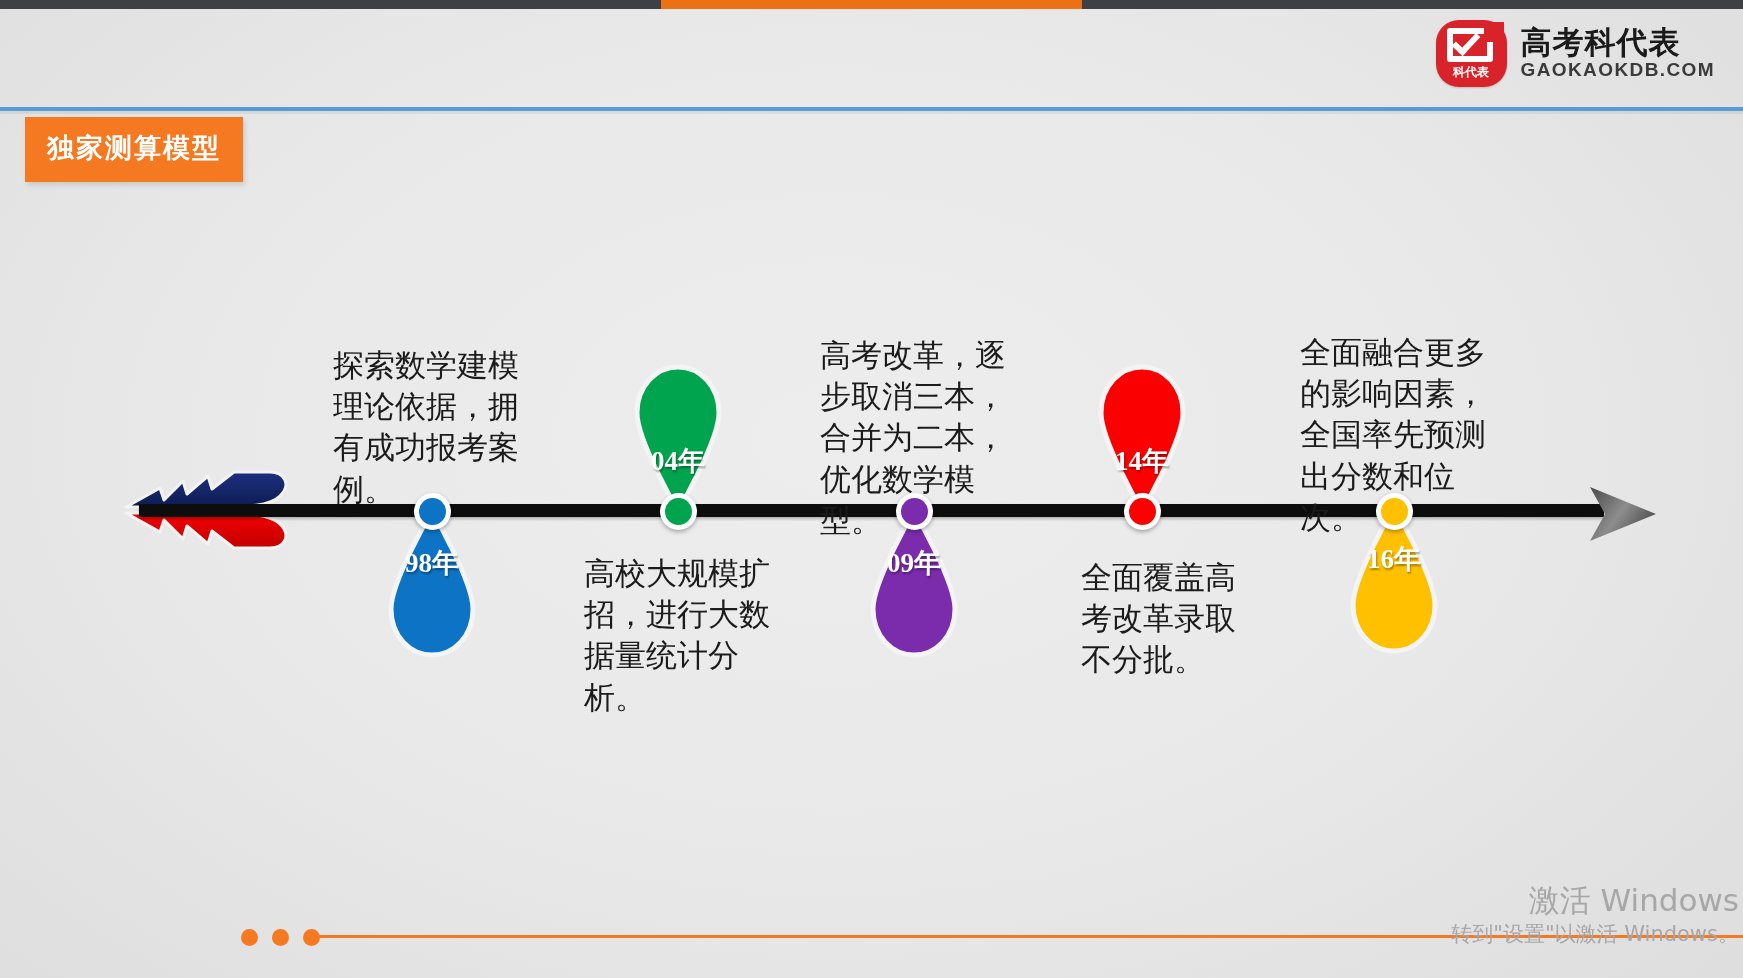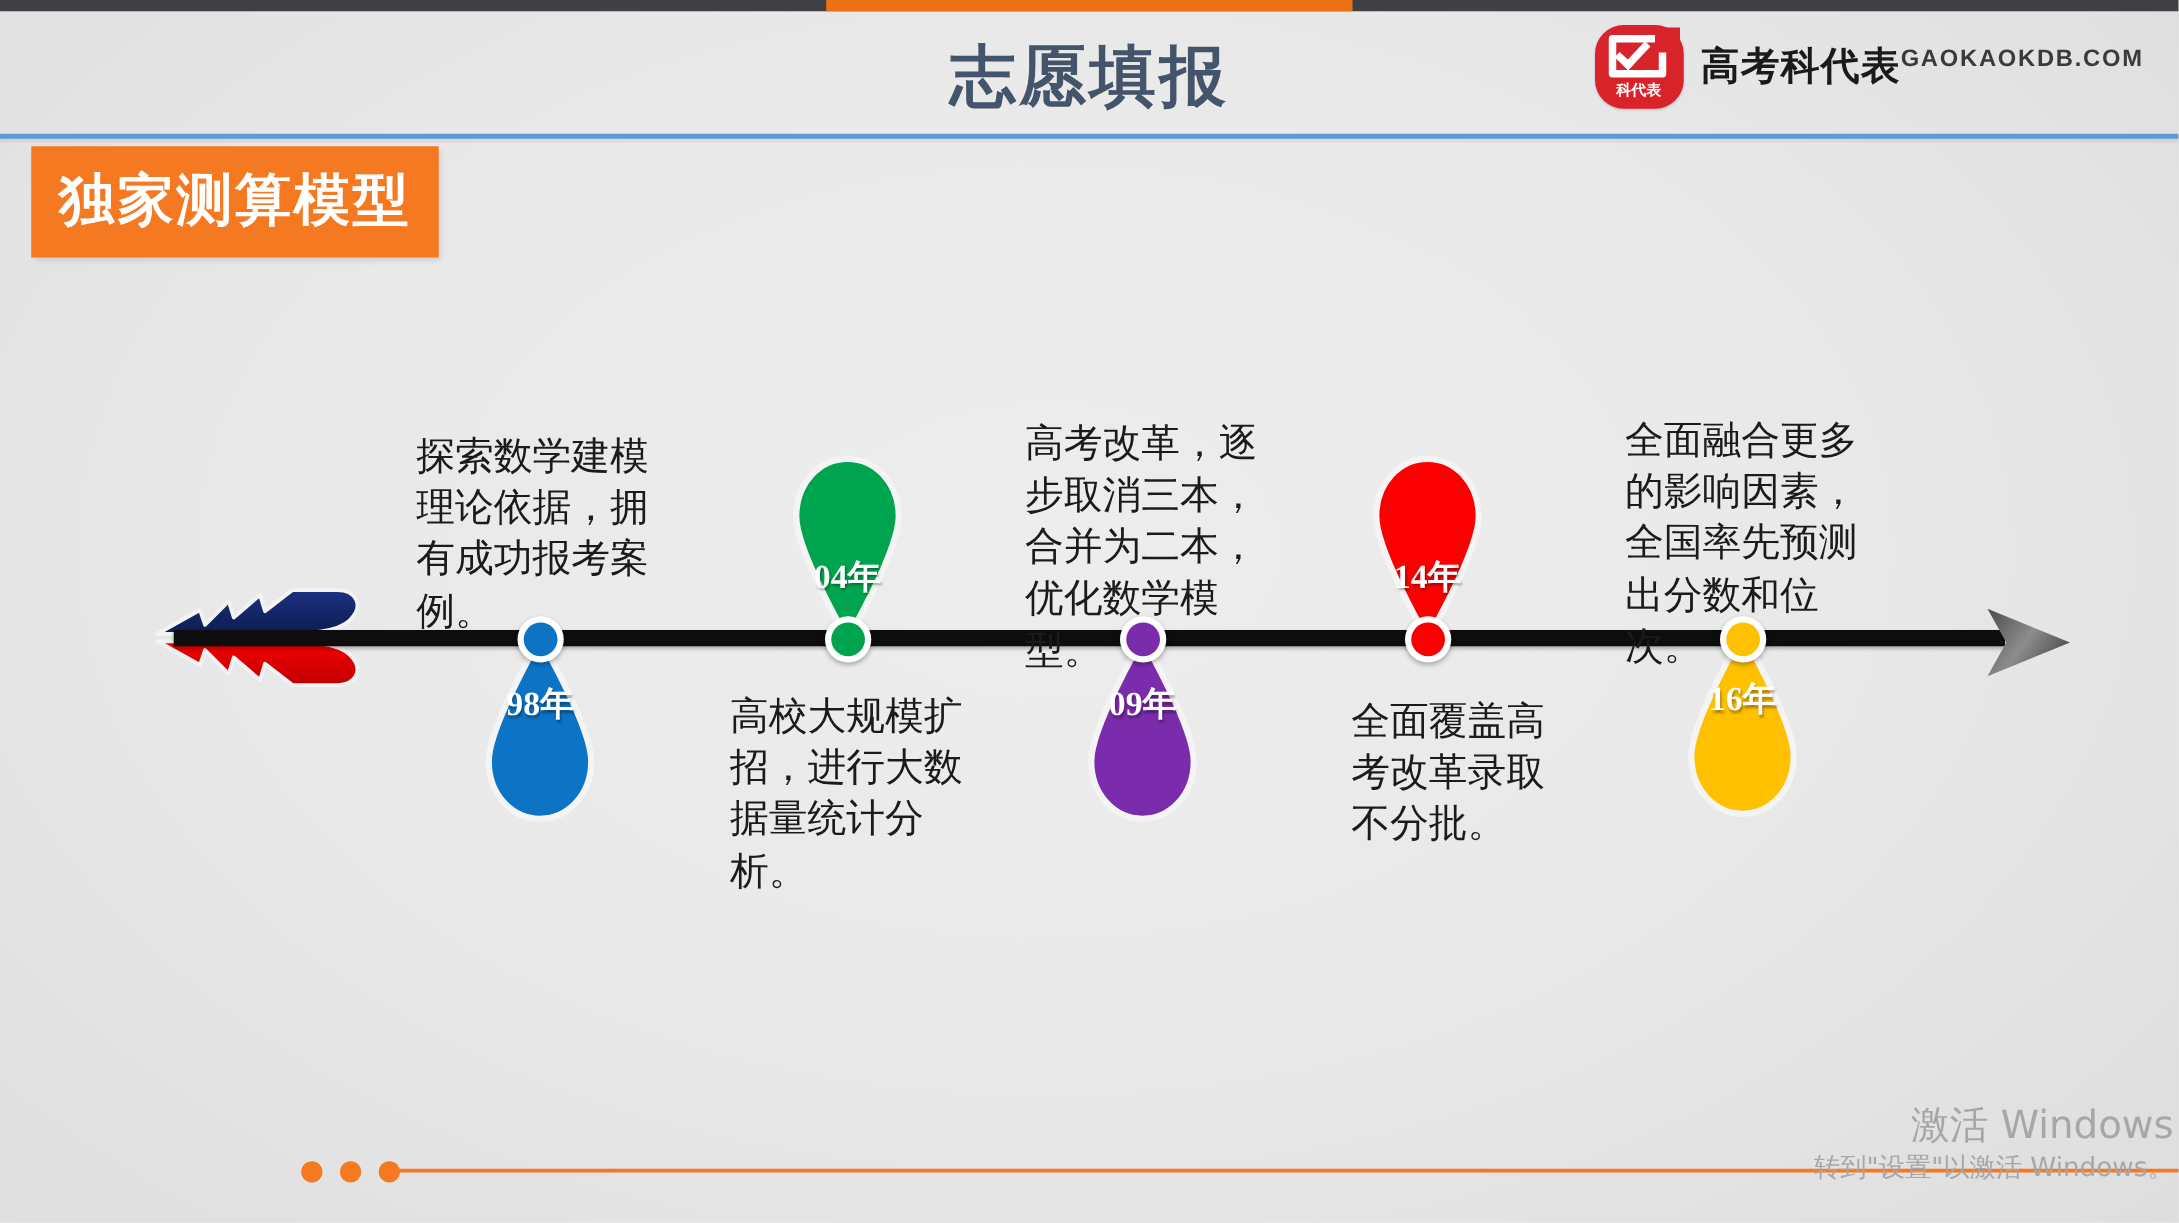--- a/index.html
+++ b/index.html
@@ -58,36 +58,36 @@
   .logo-mark .lm-check{
     position:absolute;left:17px;top:14px;width:26px;height:15px;
     border-left:6px solid #fff;border-bottom:6px solid #fff;
     transform:rotate(-47deg);box-sizing:border-box;
   }
   .logo-mark .lm-sub{
     position:absolute;left:0;right:0;bottom:6px;text-align:center;
     color:#fff;font-size:12px;font-weight:bold;letter-spacing:0px;
     font-family:"DejaVu Sans","Liberation Sans",sans-serif;
   }
-  .logo-text{display:flex;justify-content:space-between;}
+  .logo-text{display:flex;flex-direction:column;justify-content:space-between;}
   .logo-cn{
     font-size:31px;font-weight:bold;color:#1a1a1a;line-height:1.06;letter-spacing:1px;
     font-family:"DejaVu Sans","Liberation Sans",sans-serif;
   }
   .logo-en{
     font-size:19px;font-weight:bold;color:#3a3a3a;letter-spacing:1.4px;line-height:1.2;
     font-family:"Liberation Sans",sans-serif;
   }
 
   
   .badge{
     position:absolute;left:25px;top:117px;
     background:#f47920;color:#fff;
     padding:13px 22px 16px 22px;
-    font-size:45px;font-weight:bold;letter-spacing:2px;
+    font-size:27px;font-weight:bold;letter-spacing:2px;
     font-family:"DejaVu Sans","Liberation Sans",sans-serif;
     box-shadow:2px 3px 5px rgba(0,0,0,.12);
   }
 
   
   .axis{
     position:absolute;left:139px;top:504px;width:1465px;height:13px;
     background:#0d0d0d;border-radius:1px;
     box-shadow:0 2px 3px rgba(0,0,0,.25);
   }
@@ -145,21 +145,20 @@
   .wm .wm1{font-size:31px;line-height:1.2;}
   .wm .wm2{font-size:21px;line-height:1.3;margin-top:2px;}
 </style>
 </head>
 <body>
 
 <div id="slide">
 
   <div class="hdr-darkbar"></div>
   <div class="hdr-orangebar"></div>
-  <div class="page-title">志愿填报</div>
   <div class="hdr-blueline"></div>
   <div class="hdr-blueline-shadow"></div>
 
   <div class="logo">
     <div class="logo-mark">
       <div class="lm-box"></div>
       <div class="lm-notch"></div>
       <div class="lm-check"></div>
       <div class="lm-sub">科代表</div>
     </div>

